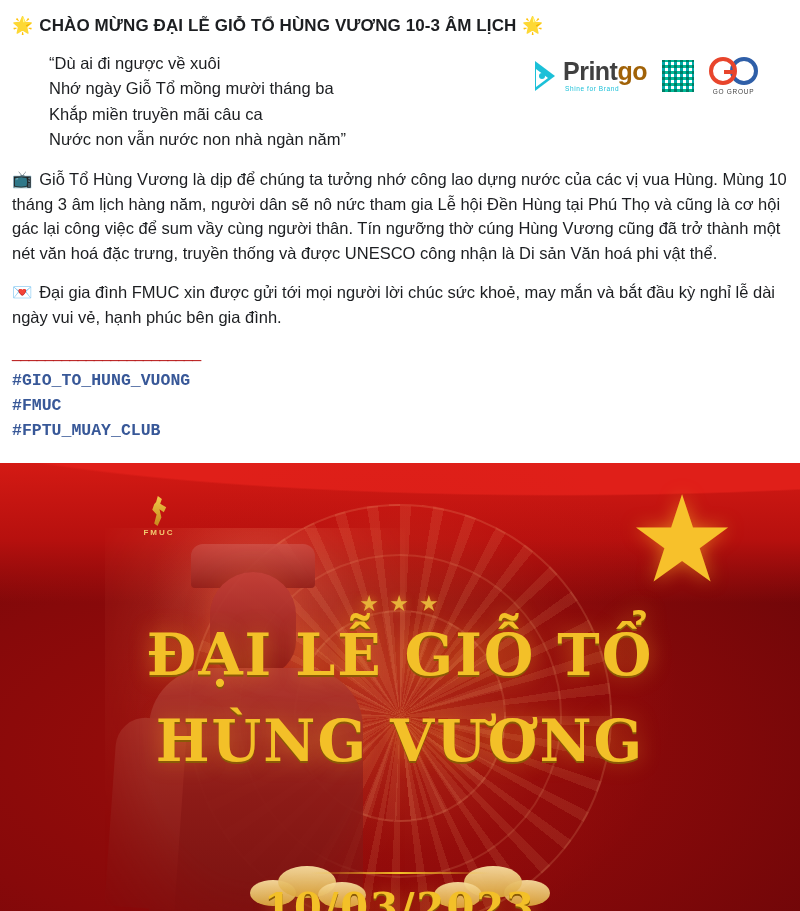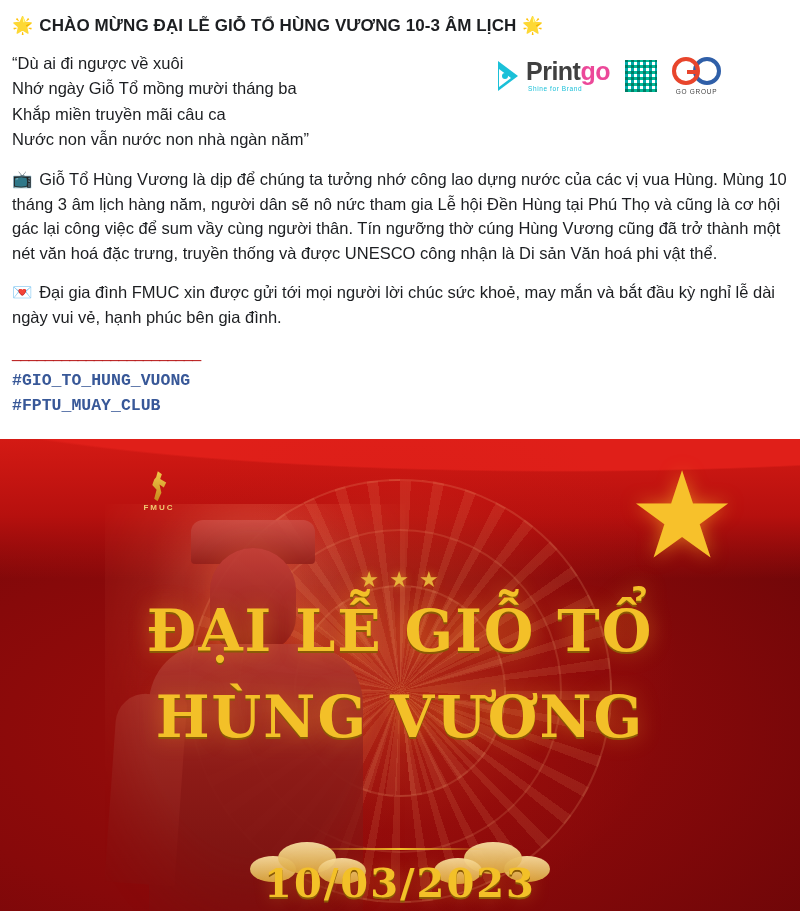--- a/index.html
+++ b/index.html
@@ -30,21 +30,21 @@
     margin: 0 0 12px 0;
     display: flex;
     align-items: center;
     gap: 6px;
   }
   .headline .emo { font-size: 17px; }
 
   .poem-row {
     display: flex;
     align-items: flex-start;
-    justify-content: flex-start;
+    justify-content: flex-end;
     gap: 16px;
     margin-bottom: 14px;
   }
   .poem {
     font-size: 16.5px;
     line-height: 1.55;
     white-space: pre-line;
     flex: 1 1 auto;
     max-width: 470px;
   }
@@ -91,21 +91,21 @@
     display: flex;
     flex-direction: column;
     line-height: 1;
   }
   .printgo-word .w {
     font-size: 25px;
     font-weight: bold;
     letter-spacing: -.5px;
   }
   .printgo-word .w .cy { color: #404040; }
-  .printgo-word .w .dk { color: #ec4899; }
+  .printgo-word .w .dk { color: #a16207; }
   .printgo-word .tag {
     font-size: 6.5px;
     color: #1bc0d8;
     letter-spacing: .6px;
     margin-top: 2px;
     margin-left: 2px;
   }
   .qr {
     width: 32px; height: 32px;
     background:
@@ -418,20 +418,21 @@
 
     <div class="para">
       <span class="emo">💌</span>
       <span>Đại gia đình FMUC xin được gửi tới mọi người lời chúc sức khoẻ, may mắn và bắt đầu kỳ nghỉ lễ dài ngày vui vẻ, hạnh phúc bên gia đình.</span>
     </div>
 
     <div class="divider-line">_______________________</div>
 
     <div class="tags">
       <a class="tag-link" href="#">#GIO_TO_HUNG_VUONG</a>
+      <a class="tag-link" href="#">#FMUC</a>
       <a class="tag-link" href="#">#FPTU_MUAY_CLUB</a>
     </div>
 
   </div>
 
   <div class="banner">
     <div class="topwave"></div>
     <div class="glow"></div>
     <div class="drum"></div>
 

